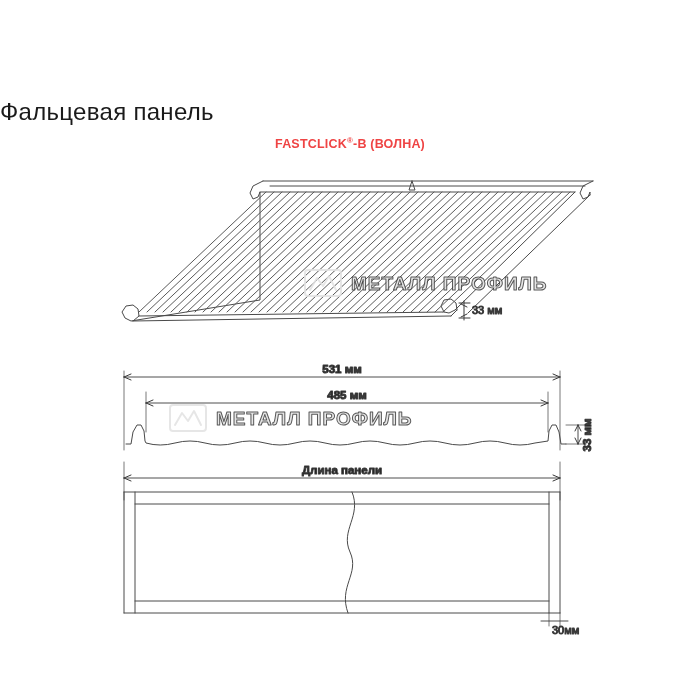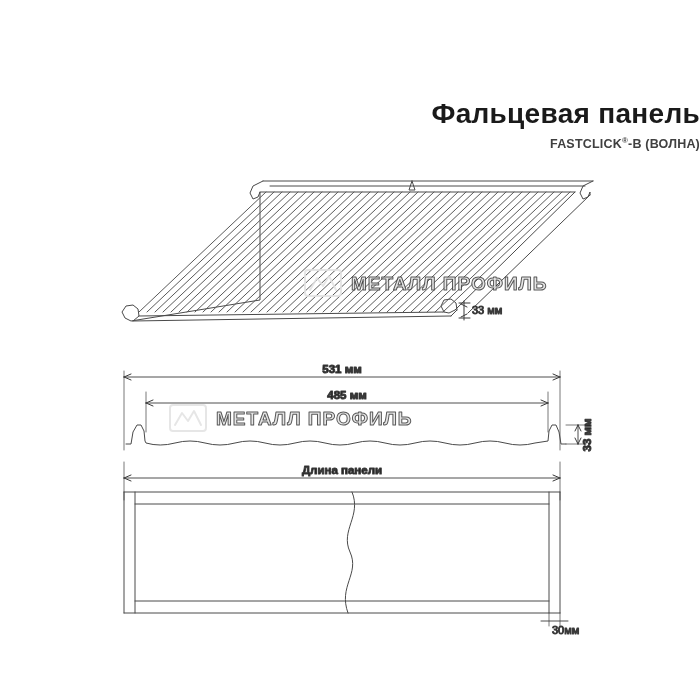--- a/index.html
+++ b/index.html
@@ -13,35 +13,35 @@
     height: 700px;
     background: #ffffff;
     font-family: "Liberation Sans", sans-serif;
     overflow: hidden;
   }
   .title {
     position: absolute;
     left: 0;
     top: 98px;
     width: 700px;
-    text-align: right;
-    font-size: 28px;
-    font-weight: bold;
+    text-align: left;
+    font-size: 24px;
+    font-weight: normal;
     color: #1a1a1a;
     letter-spacing: 0.3px;
   }
   .subtitle {
     position: absolute;
     left: 0;
     top: 136px;
     width: 700px;
-    text-align: right;
+    text-align: center;
     font-size: 12.5px;
     font-weight: bold;
-    color: #404040;
+    color: #ef4444;
     letter-spacing: 0.2px;
   }
   .subtitle .sup {
     font-size: 8px;
     vertical-align: super;
   }
   svg.drawing {
     position: absolute;
     left: 0;
     top: 0;

